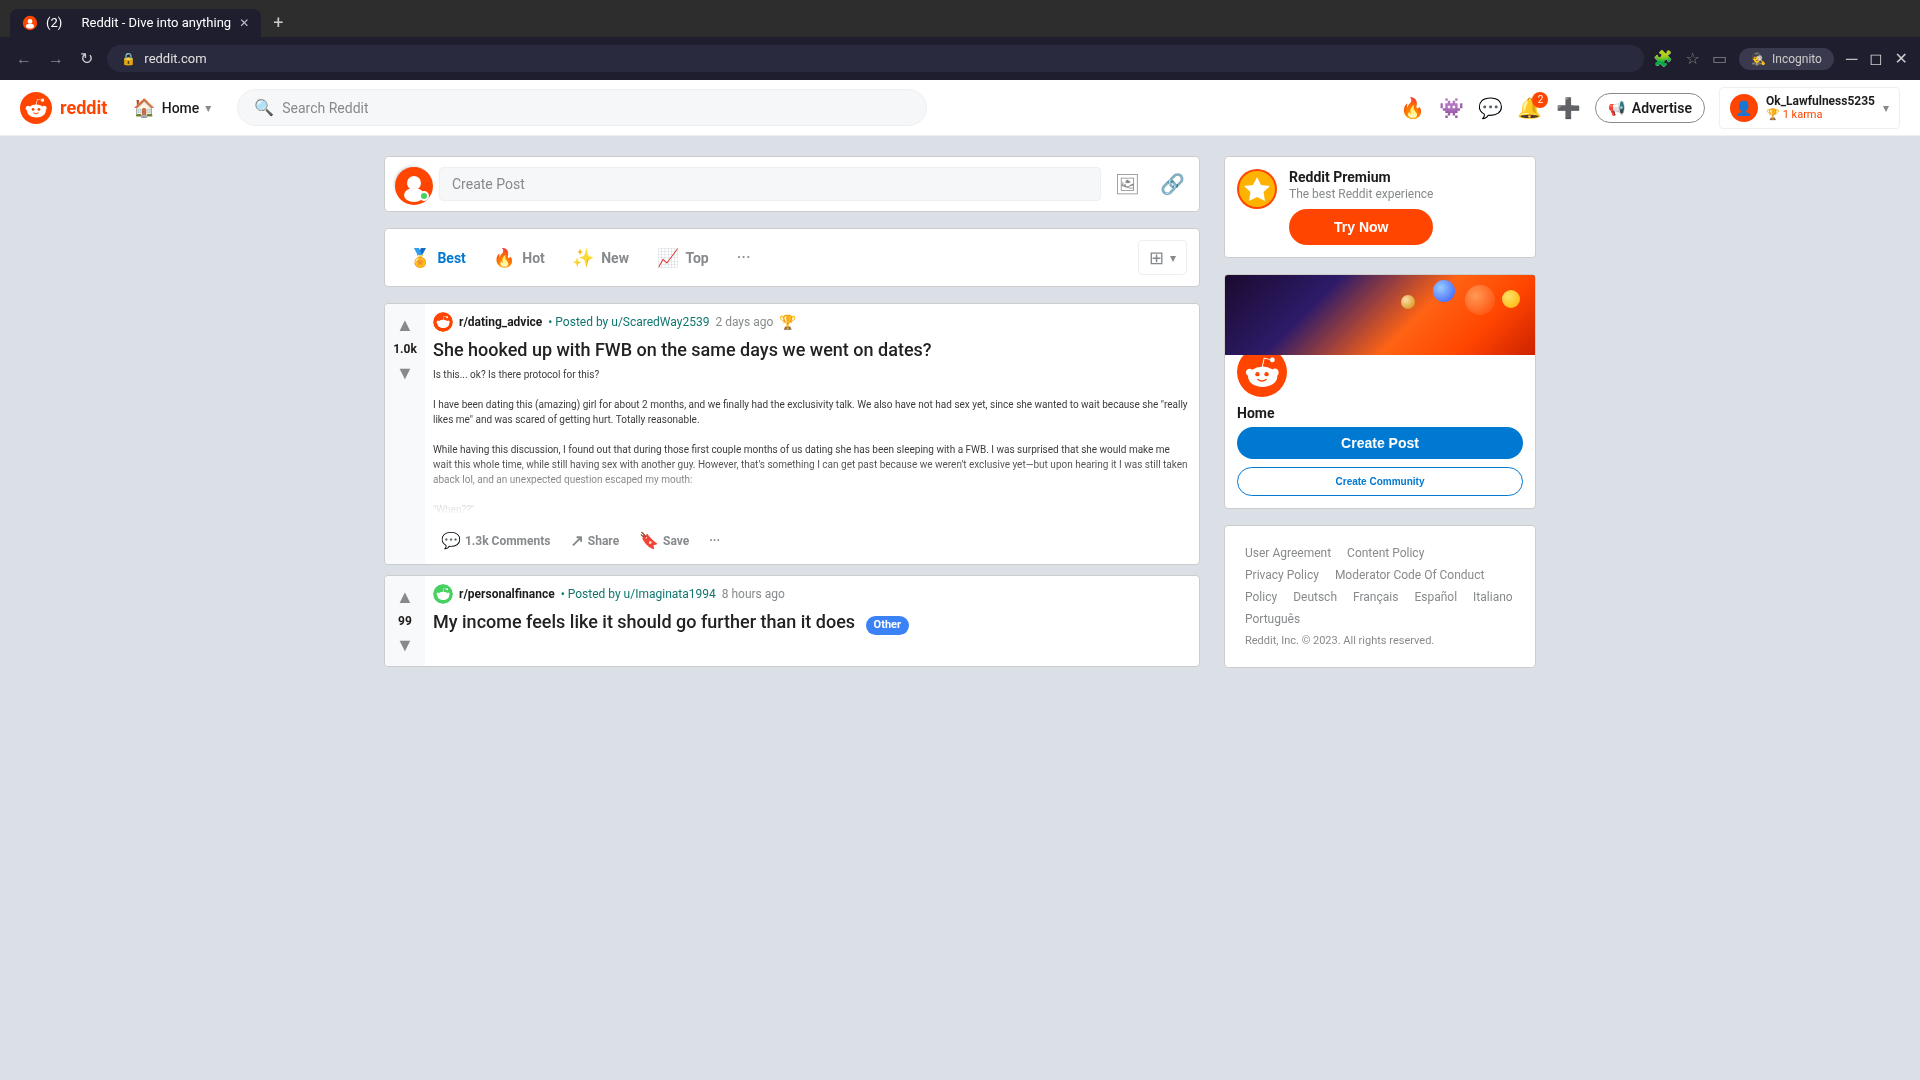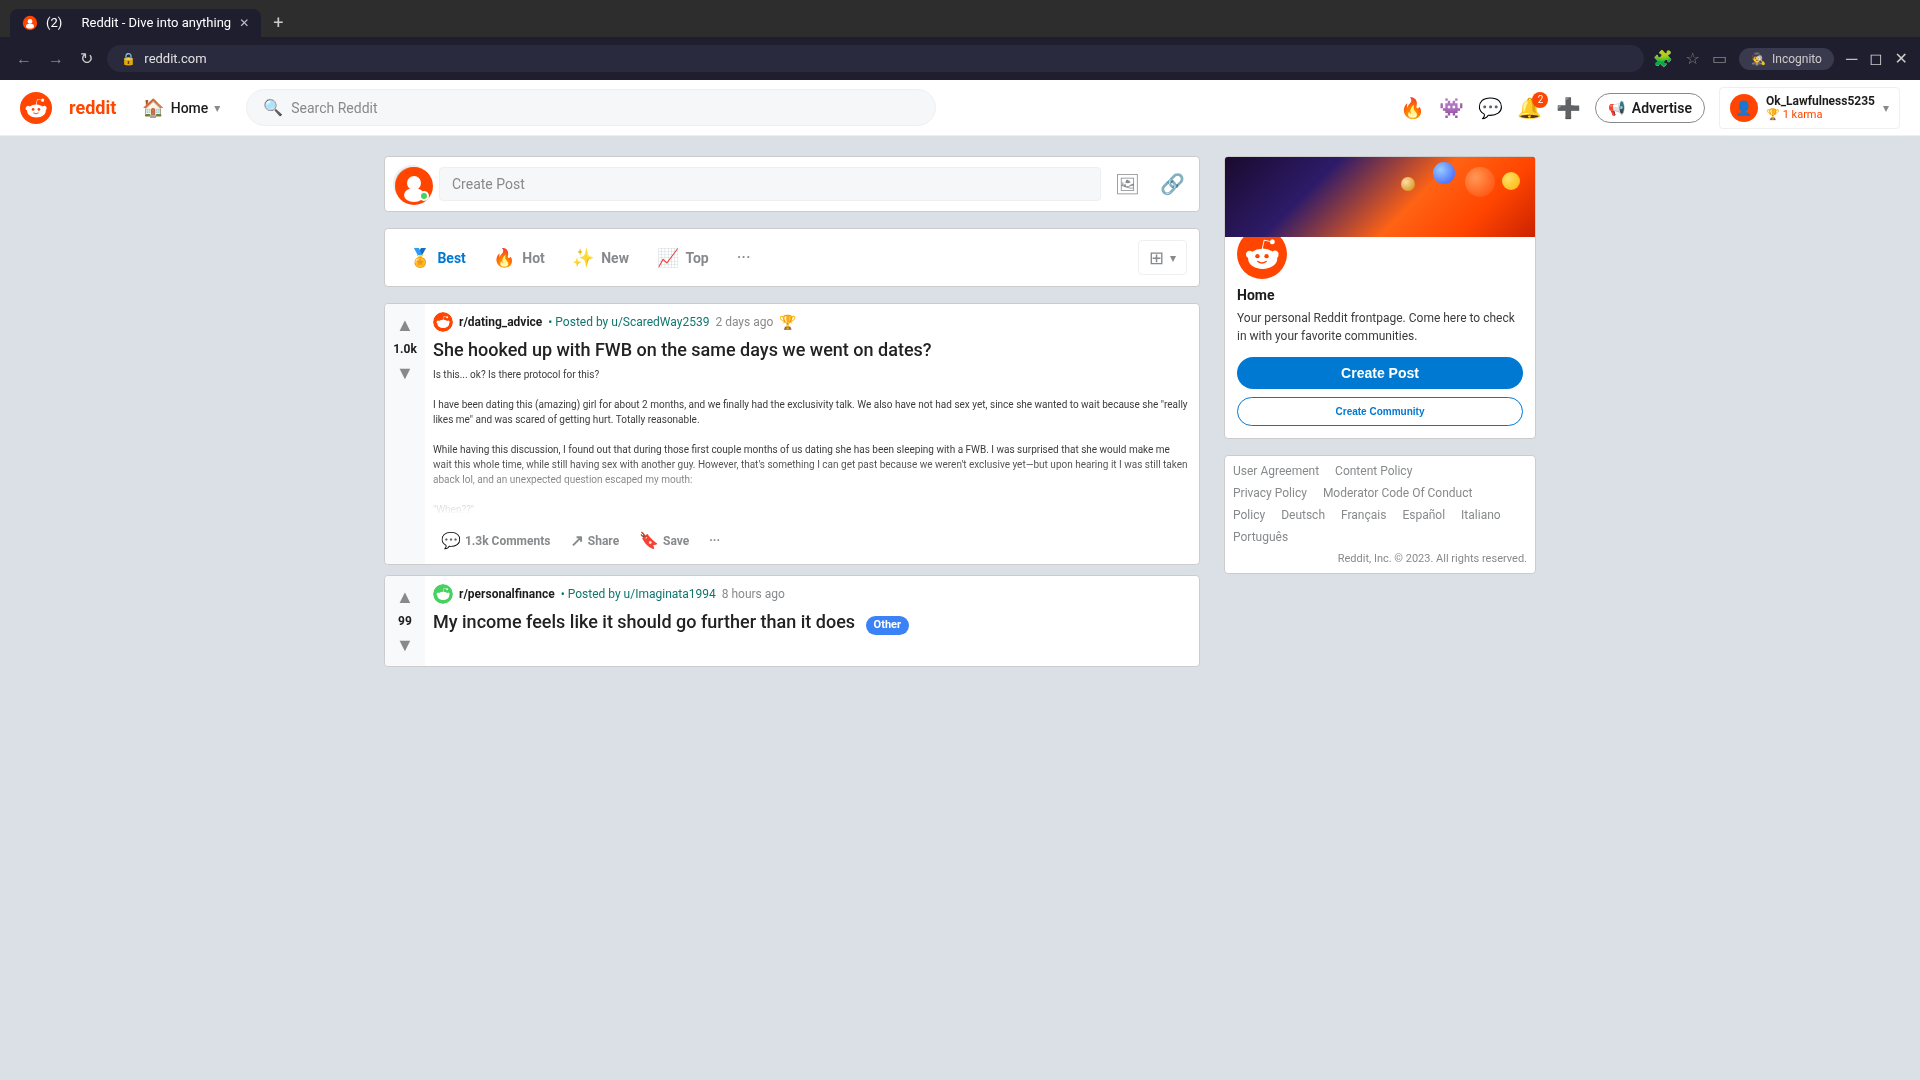--- a/index.html
+++ b/index.html
@@ -17,21 +17,21 @@
     .browser-nav-btn { color: #888; font-size: 16px; cursor: pointer; background: none; border: none; padding: 4px; }
     .browser-nav-btn.active { color: #ccc; }
     .address-bar { flex: 1; background: #2a2a3e; border-radius: 20px; padding: 6px 14px; display: flex; align-items: center; gap: 8px; }
     .address-bar-lock { color: #888; font-size: 12px; }
     .address-bar-url { color: #e0e0e0; font-size: 13px; }
     .browser-toolbar-right { display: flex; align-items: center; gap: 12px; color: #888; font-size: 16px; }
     .incognito-btn { background: #3a3a4e; color: #ccc; padding: 4px 12px; border-radius: 16px; font-size: 12px; display: flex; align-items: center; gap: 6px; }
 
     
     .reddit-header { background: #fff; display: flex; align-items: center; padding: 0 20px; height: 56px; gap: 16px; border-bottom: 1px solid #edeff1; position: sticky; top: 0; z-index: 100; }
-    .reddit-logo { display: flex; align-items: center; gap: 17px; text-decoration: none; }
+    .reddit-logo { display: flex; align-items: center; gap: 8px; text-decoration: none; }
     .reddit-logo-icon { width: 32px; height: 32px; }
     .reddit-logo-text { font-size: 18px; font-weight: 700; color: #ff4500; }
     .home-btn { display: flex; align-items: center; gap: 6px; padding: 6px 10px; border-radius: 4px; cursor: pointer; color: #1c1c1c; }
     .home-icon { font-size: 18px; }
     .home-label { font-size: 14px; font-weight: 500; }
     .home-chevron { font-size: 12px; color: #878a8c; }
     .search-bar { flex: 1; max-width: 690px; background: #f6f7f8; border: 1px solid #edeff1; border-radius: 20px; padding: 8px 16px; display: flex; align-items: center; gap: 8px; cursor: text; }
     .search-icon { color: #878a8c; font-size: 16px; }
     .search-placeholder { color: #878a8c; font-size: 14px; }
     .header-actions { display: flex; align-items: center; gap: 14px; margin-left: auto; }
@@ -90,21 +90,21 @@
     .premium-desc { font-size: 12px; color: #878a8c; margin-top: 2px; }
     .try-now-btn { display: block; width: 100%; background: #ff4500; color: #fff; border: none; border-radius: 20px; padding: 10px; font-size: 14px; font-weight: 700; cursor: pointer; margin-top: 8px; text-align: center; }
     .home-widget-banner { height: 80px; background: linear-gradient(135deg, #ff6314 0%, #ff4500 30%, #cc2200 60%, #1a1a2e 80%, #2d1b69 100%); display: flex; align-items: flex-end; justify-content: center; overflow: hidden; position: relative; }
     .home-widget-content { padding: 12px; }
     .home-widget-snoo { width: 50px; height: 50px; margin-top: -20px; margin-bottom: 8px; }
     .home-widget-title { font-size: 14px; font-weight: 700; color: #1c1c1c; margin-bottom: 6px; }
     .home-widget-desc { font-size: 12px; color: #3c3c3c; line-height: 1.5; margin-bottom: 12px; }
     .create-post-btn { display: block; width: 100%; background: #0079d3; color: #fff; border: none; border-radius: 20px; padding: 8px; font-size: 14px; font-weight: 700; cursor: pointer; text-align: center; margin-bottom: 8px; }
     .create-community-btn { display: block; width: 100%; background: #fff; color: #0079d3; border: 1px solid #0079d3; border-radius: 20px; padding: 8px; font-size: 10px; font-weight: 700; cursor: pointer; text-align: center; }
 
-    .footer-links { padding: 8px; text-align: right; }
+    .footer-links { padding: 20px; }
     .footer-row { display: flex; flex-wrap: wrap; gap: 8px 16px; margin-bottom: 8px; }
     .footer-link { font-size: 12px; color: #878a8c; cursor: pointer; text-decoration: none; }
     .footer-copy { font-size: 11px; color: #878a8c; margin-top: 8px; }
 
     
     .tab-favicon { width: 16px; height: 16px; }
 
     .flair-emoji { font-size: 14px; }
   </style>
 </head>
@@ -308,20 +308,34 @@
           <span>My income feels like it should go further than it does</span>
           <span class="post-flair" style="background:#3b82f6">Other</span>
         </div>
       </div>
     </div>
 
   </div>
 
   <div class="sidebar-column">
 
+    <div class="sidebar-card">
+      <div class="premium-card">
+        <svg width="40" height="40" viewBox="0 0 40 40">
+          <circle cx="20" cy="20" r="20" fill="#ff4500"></circle>
+          <circle cx="20" cy="20" r="18" fill="#ffb300"></circle>
+          <path d="M20 8 L24 16 L33 17 L26.5 23 L28 32 L20 28 L12 32 L13.5 23 L7 17 L16 16 Z" fill="#fff"></path>
+        </svg>
+        <div>
+          <div class="premium-title">Reddit Premium</div>
+          <div class="premium-desc">The best Reddit experience</div>
+          <button class="try-now-btn">Try Now</button>
+        </div>
+      </div>
+    </div>
 
     <div class="sidebar-card">
       <div class="home-widget-banner">
 
         <div style="width:100%;height:80px;background:linear-gradient(135deg,#1a0a2e 0%,#2d1b69 30%,#ff6314 60%,#ff4500 80%, #cc2200 100%);position:relative;overflow:hidden;">
           <div style="position:absolute;top:10px;right:40px;width:30px;height:30px;border-radius:50%;background:radial-gradient(circle at 35% 35%,#ff9955,#ff4500)"></div>
           <div style="position:absolute;top:15px;right:15px;width:18px;height:18px;border-radius:50%;background:radial-gradient(circle at 35% 35%,#ffe066,#ffb300)"></div>
           <div style="position:absolute;top:5px;right:80px;width:22px;height:22px;border-radius:50%;background:radial-gradient(circle at 35% 35%,#99ccff,#3355ff)"></div>
           <div style="position:absolute;top:20px;right:120px;width:14px;height:14px;border-radius:50%;background:radial-gradient(circle at 35% 35%,#ffddaa,#cc8800)"></div>
         </div>
@@ -329,21 +343,20 @@
       <div class="home-widget-content">
 
         <svg class="home-widget-snoo" viewBox="0 0 50 50" style="margin-top:-20px;display:block">
           <circle cx="25" cy="25" r="25" fill="#ff4500"></circle>
           <path d="M41.67 25a3.67 3.67 0 00-6.17-2.5 17.8 17.8 0 00-9.63-3.07l1.63-7.7 5.32 1.12a2.5 2.5 0 102.68-2.5 2.5 2.5 0 00-2.4 1.7l-5.95-1.25a.4.4 0 00-.47.28l-1.82 8.6a17.85 17.85 0 00-9.72 3.07 3.65 3.65 0 10-4.03 5.97 7.17 7.17 0 000 1.1c0 5.6 6.52 10.15 14.57 10.15s14.57-4.55 14.57-10.15a7.17 7.17 0 000-1.1 3.65 3.65 0 001.17-3.72z" fill="#fff"></path>
           <circle cx="20.45" cy="27.15" r="2.17" fill="#ff4500"></circle>
           <circle cx="29.55" cy="27.15" r="2.17" fill="#ff4500"></circle>
           <path d="M29.12 32.5a6.82 6.82 0 01-8.25 0" stroke="#ff4500" stroke-width="1.5" fill="none" stroke-linecap="round"></path>
         </svg>
         <div class="home-widget-title">Home</div>
-        <div class="home-widget-desc">Your personal Reddit frontpage. Come here to check in with your favorite communities.</div>
         <button class="create-post-btn">Create Post</button>
         <button class="create-community-btn">Create Community</button>
       </div>
     </div>
 
     <div class="sidebar-card">
       <div class="footer-links">
         <div class="footer-row">
           <a class="footer-link">User Agreement</a>
           <a class="footer-link">Content Policy</a>

